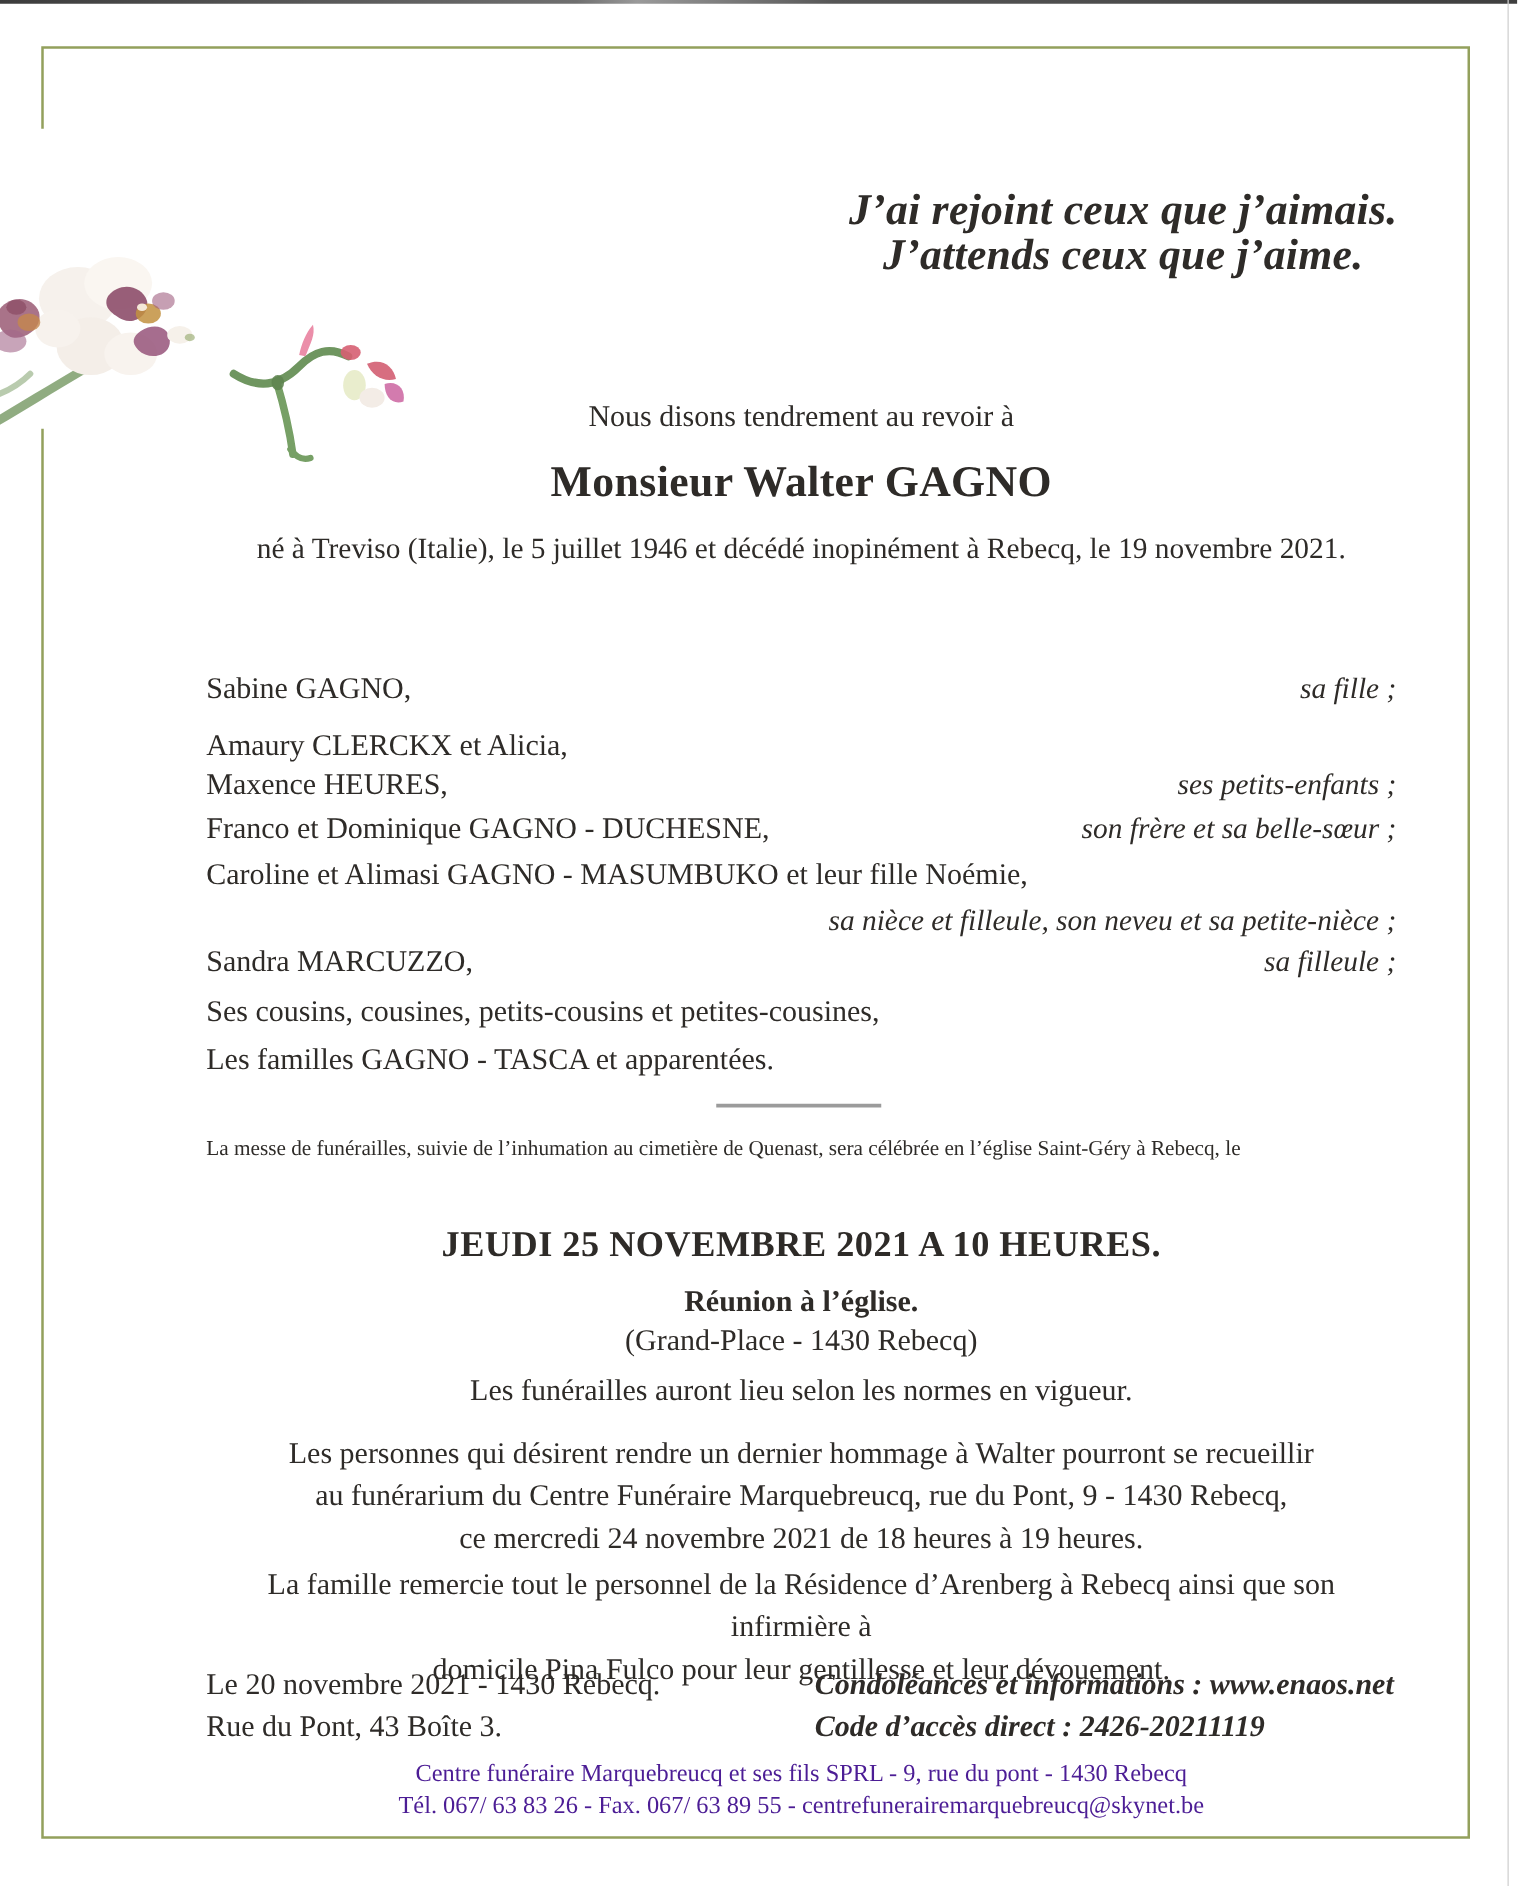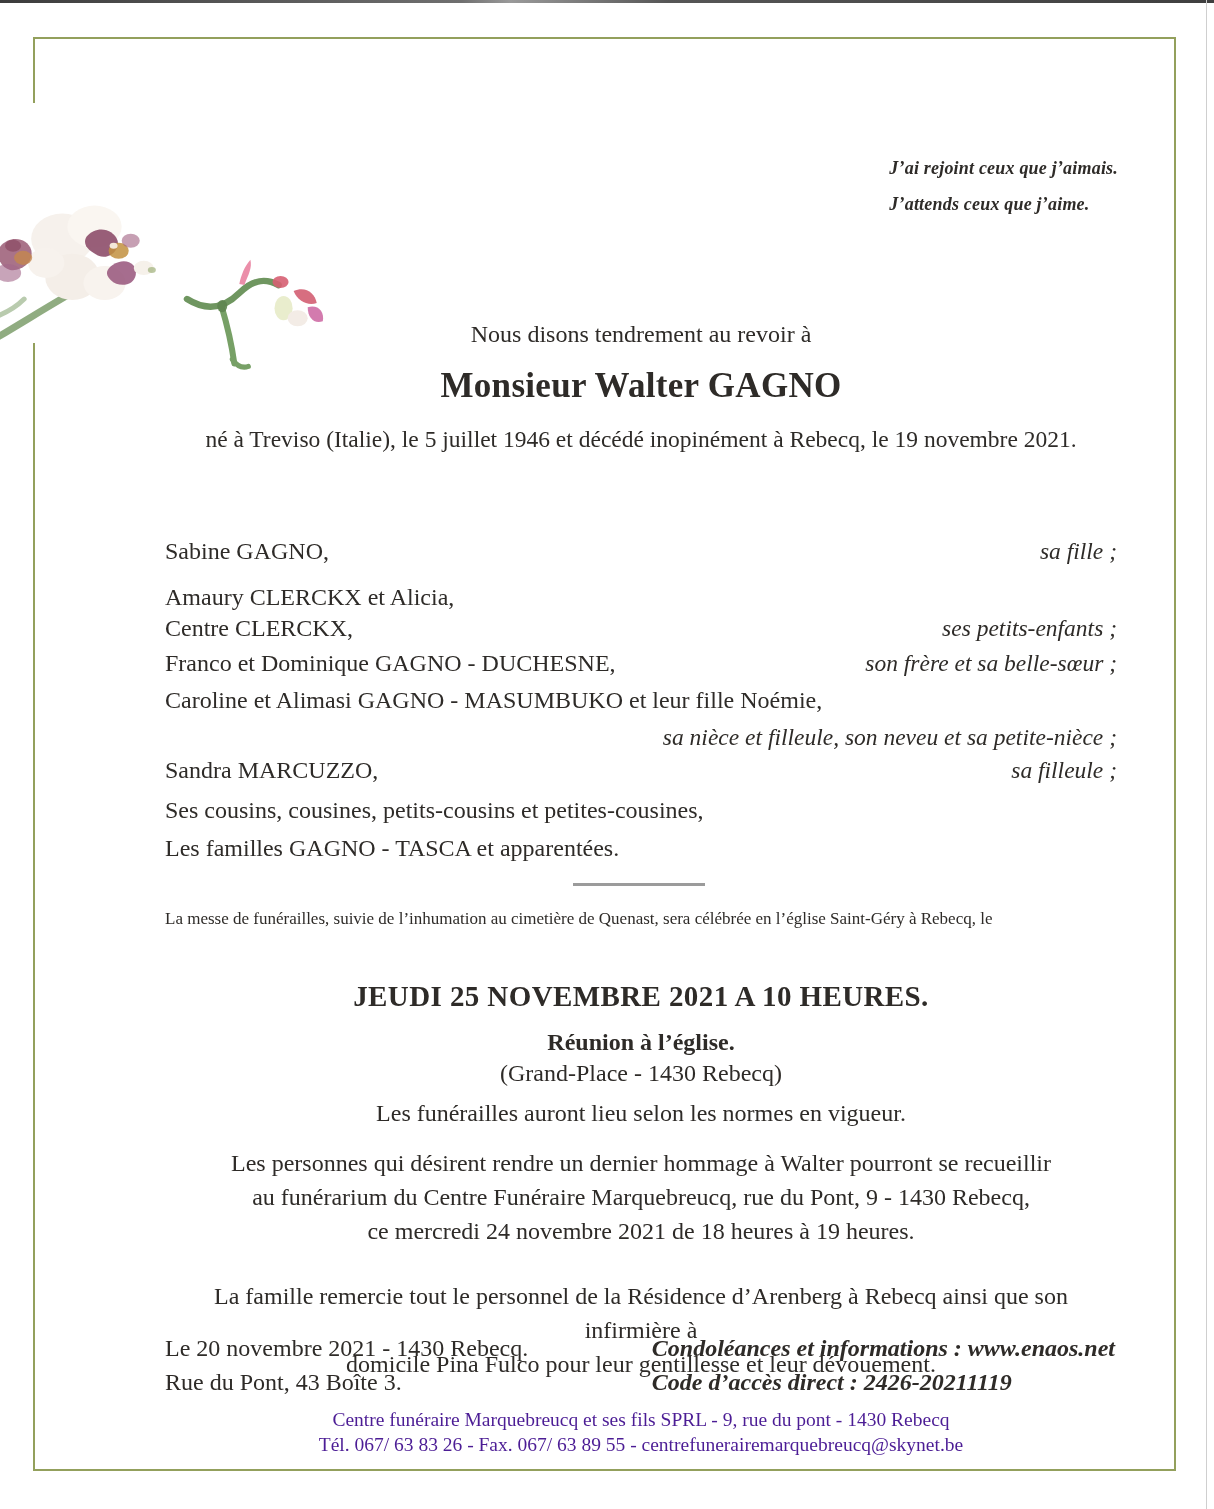--- a/index.html
+++ b/index.html
@@ -13,39 +13,39 @@
   .scan-top{left:0;top:0;width:1214px;height:3px;
     background:linear-gradient(to right,#3c3c3c,#6f6f6f 38%,#9a9a9a 42%,#565656 55%,#3f3f3f);}
   .scan-right{left:1206px;top:0;width:1px;height:1509px;background:#cfcfcf;}
   
   .frame{left:33px;top:37px;width:1143px;height:1434px;
     border:2px solid var(--color-frame,#93a05c);box-sizing:border-box;}
   
   .photo-mask{left:0;top:103px;width:455px;height:240px;background:#ffffff;}
   .orchid{left:0;top:188px;width:362px;height:192px;}
   
-  .quote{top:150px;right:96px;text-align:left;font-style:italic;font-weight:bold;
-    font-size:18px;line-height:36px;letter-spacing:.2px;}
+  .quote{top:150px;right:96px;text-align:center;font-style:italic;font-weight:bold;
+    font-size:35px;line-height:36px;letter-spacing:.2px;}
   .col{left:165px;width:952px;text-align:center;}
   .intro{top:321px;font-size:24px;}
   .name{top:366px;font-size:35px;font-weight:bold;letter-spacing:.3px;}
   .dates{top:426px;font-size:23.5px;}
   .announce{left:250px;top:493px;font-size:24px;font-style:italic;}
   .rel-row{left:165px;width:952px;display:flex;justify-content:space-between;
     font-size:24px;white-space:nowrap;}
   .rel-row .relation{font-style:italic;font-size:23.5px;}
   .divider{left:573px;top:883px;width:132px;height:3px;background:var(--color-rule,#9b9b9b);}
   .mass-par{left:165px;top:901px;width:952px;font-size:17px;line-height:36px;
     text-align:justify;}
   .big-date{top:980px;font-size:29px;font-weight:bold;letter-spacing:.4px;}
   .meeting{top:1029px;font-size:24px;font-weight:bold;}
   .place{top:1060px;font-size:24px;}
   .covid{top:1100px;font-size:24px;}
   .viewing{top:1146px;font-size:24px;line-height:34px;}
-  .thanks{top:1251px;font-size:24px;line-height:34px;margin-top:28px;}
+  .thanks{top:1251px;font-size:24px;line-height:34px;}
   .issue{left:165px;top:1331px;font-size:24px;line-height:34px;text-align:left;}
   .condol{right:99px;top:1331px;font-size:24px;line-height:34px;
     font-weight:bold;font-style:italic;}
   .fh{top:1407px;font-size:19.5px;line-height:25px;color:#4c1d95;}
 </style>
 </head>
 <body>
 
 <div class="page">
 
@@ -103,21 +103,21 @@
 
   <div class="abs rel-row" style="top:538px">
     <span>Sabine GAGNO,</span>
     <span class="relation">sa fille ;</span>
   </div>
   <div class="abs rel-row" style="top:584px">
     <span>Amaury CLERCKX et Alicia,</span>
     <span class="relation"></span>
   </div>
   <div class="abs rel-row" style="top:615px">
-    <span>Centre CLERCKX,</span>
+    <span>Maxence HEURES,</span>
     <span class="relation">ses petits-enfants ;</span>
   </div>
   <div class="abs rel-row" style="top:650px">
     <span>Franco et Dominique GAGNO - DUCHESNE,</span>
     <span class="relation">son frère et sa belle-sœur ;</span>
   </div>
   <div class="abs rel-row" style="top:687px">
     <span>Caroline et Alimasi GAGNO - MASUMBUKO et leur fille Noémie,</span>
     <span class="relation"></span>
   </div>

